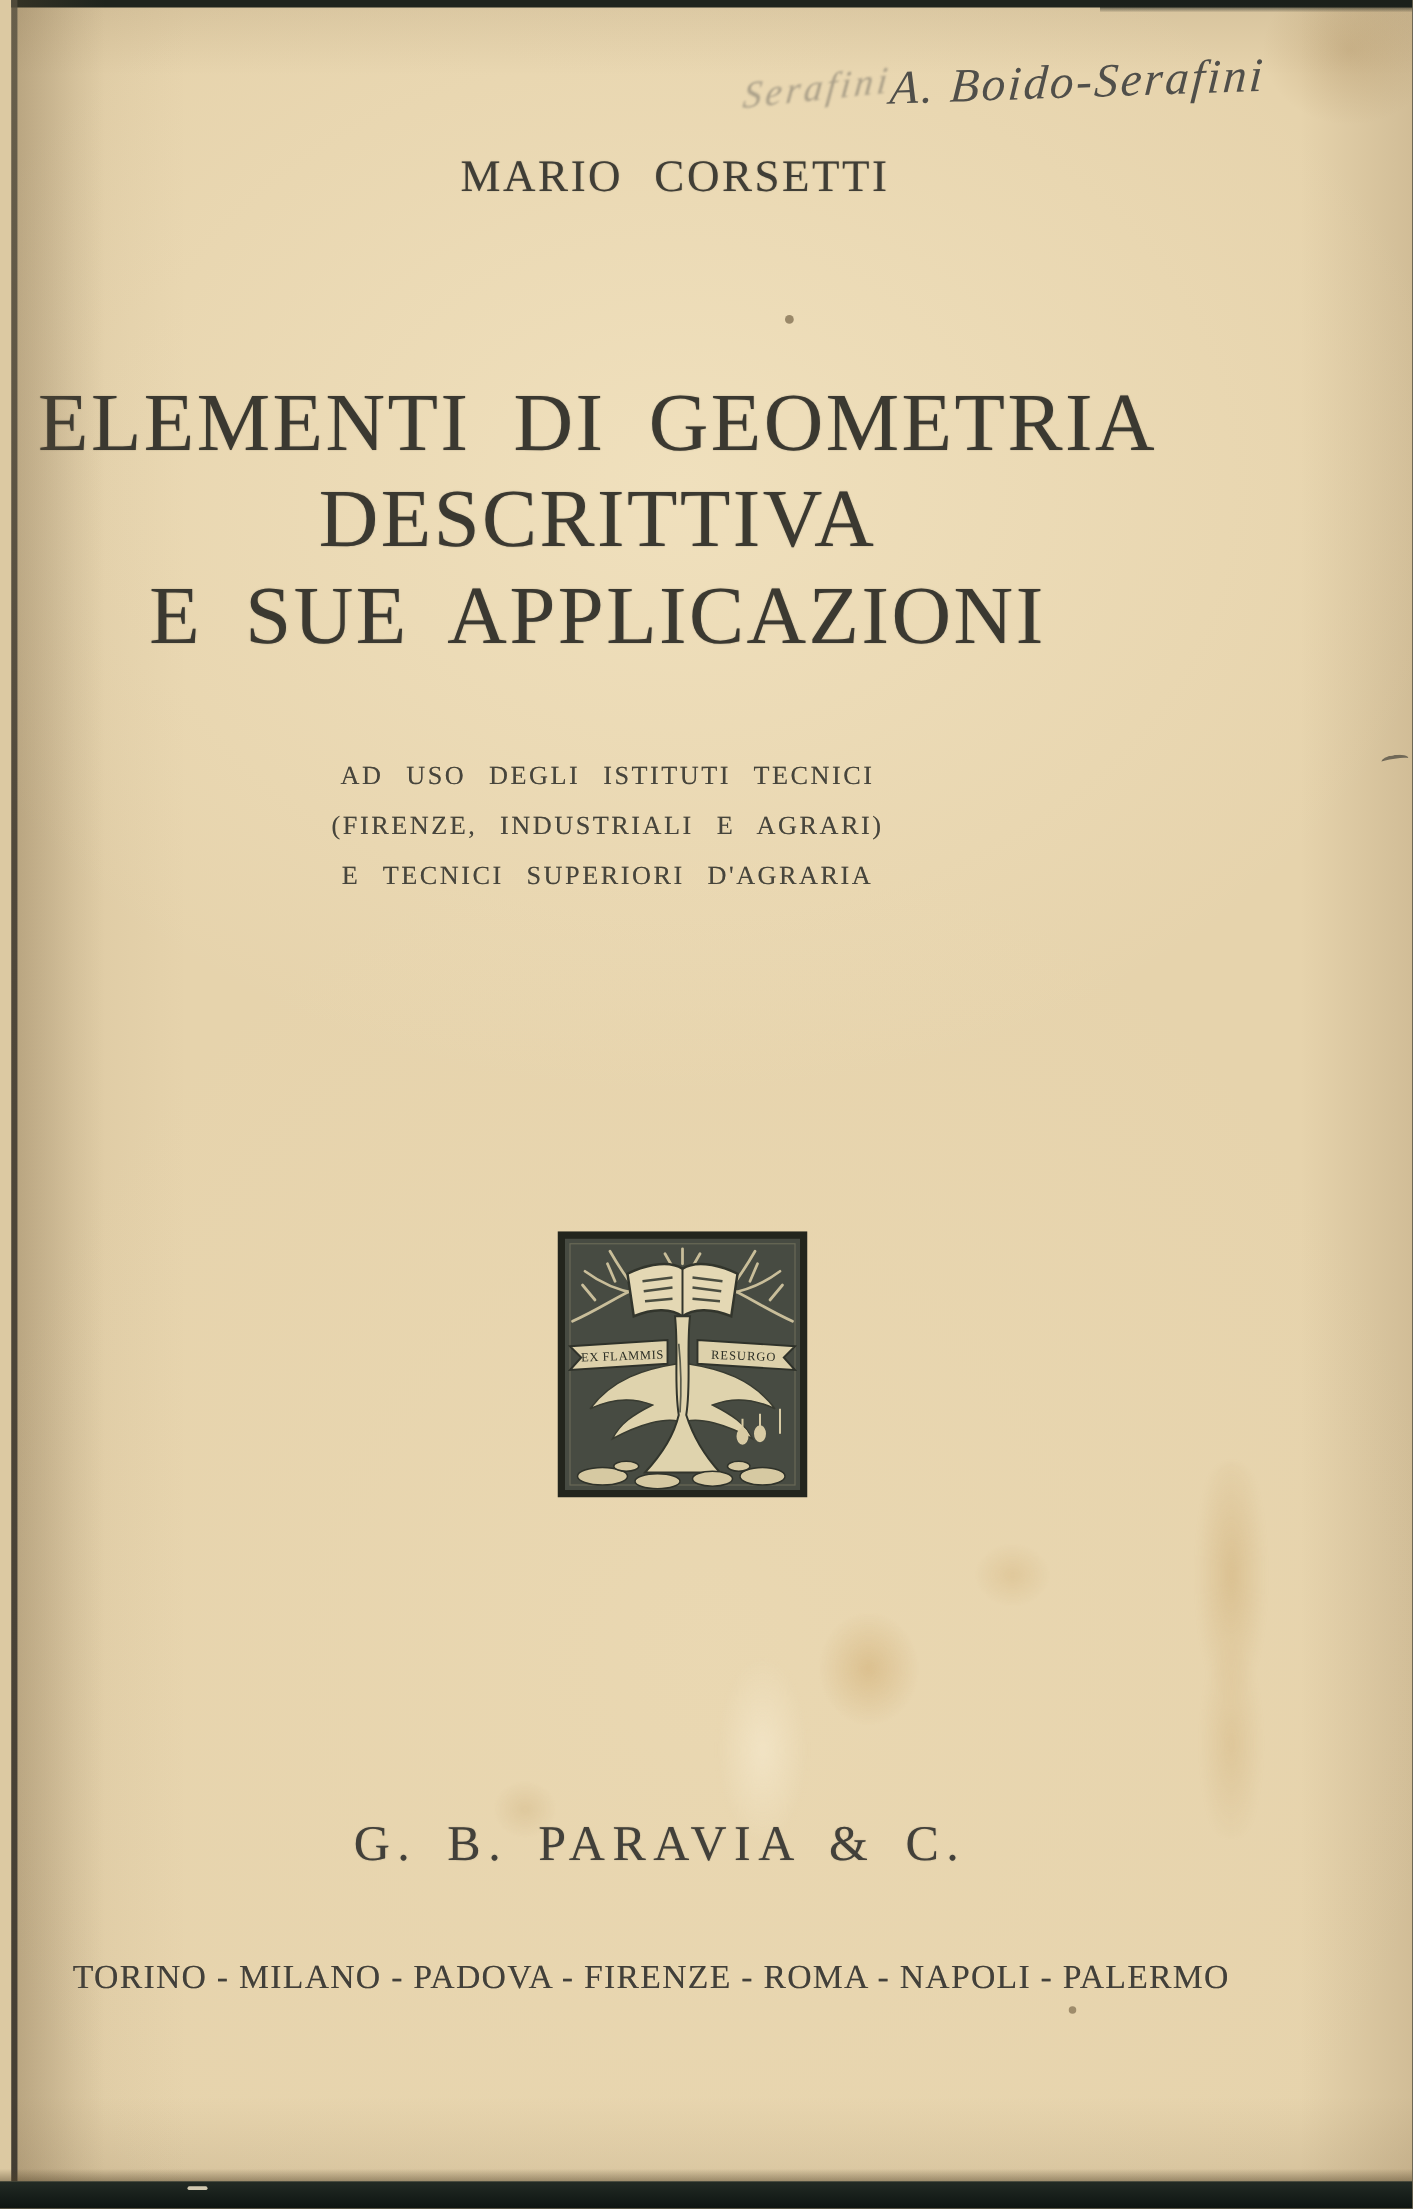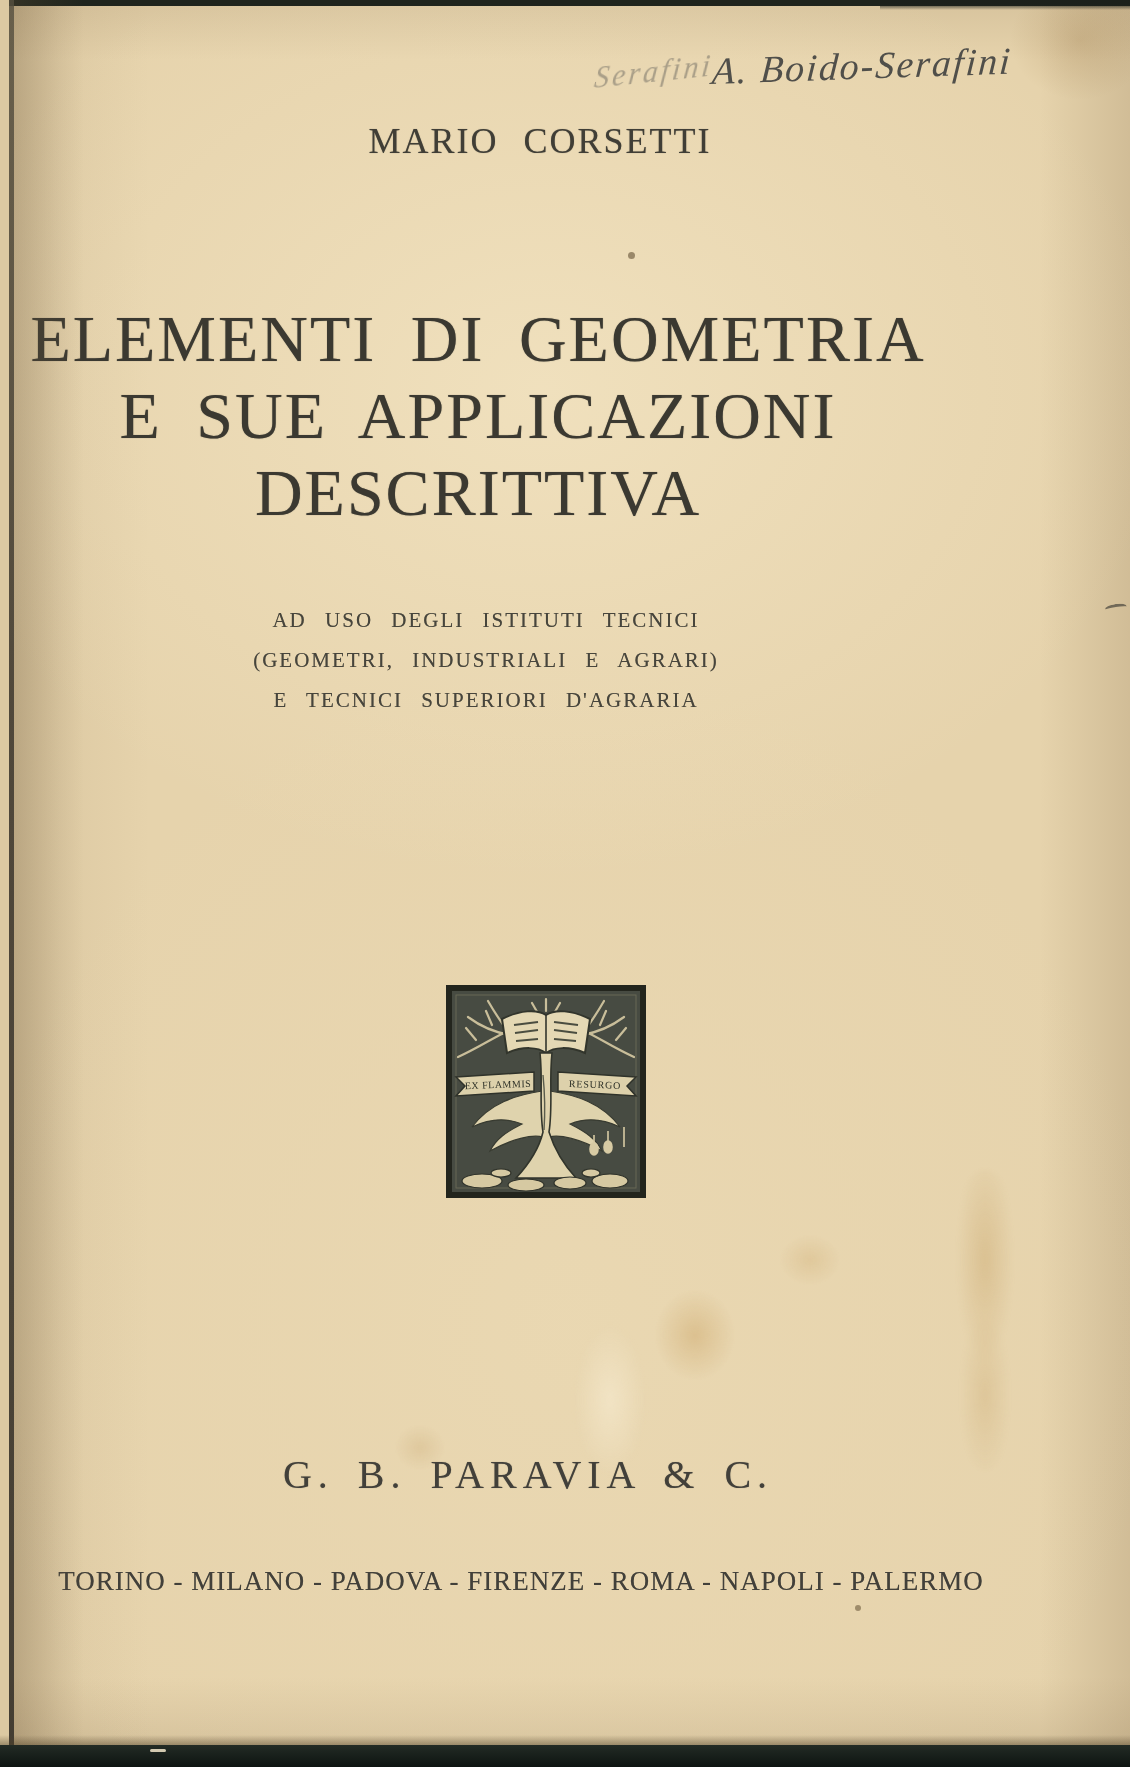--- a/index.html
+++ b/index.html
@@ -117,27 +117,27 @@
   <div class="stain speck-2"></div>
   <div class="pen-mark-edge"></div>
 
   <div class="inscription-pencil">Serafini</div>
   <div class="inscription-ink">A. Boido-Serafini</div>
 
   <div class="author">MARIO CORSETTI</div>
 
   <div class="title-block">
     <div class="title-line">ELEMENTI DI GEOMETRIA</div>
+    <div class="title-line">DESCRITTIVA</div>
     <div class="title-line">E SUE APPLICAZIONI</div>
-    <div class="title-line">DESCRITTIVA</div>
   </div>
 
   <div class="subtitle-block">
     <div class="subtitle-line">AD USO DEGLI ISTITUTI TECNICI</div>
-    <div class="subtitle-line">(GEOMETRI, INDUSTRIALI E AGRARI)</div>
+    <div class="subtitle-line">(FIRENZE, INDUSTRIALI E AGRARI)</div>
     <div class="subtitle-line">E TECNICI SUPERIORI D'AGRARIA</div>
   </div>
 
   <svg class="emblem" width="200" height="213" viewBox="0 0 200 213">
 
     <rect x="3" y="3" width="194" height="207" fill="#474b42" stroke="#23251d" stroke-width="6"></rect>
     <rect x="10" y="10" width="180" height="193" fill="none" stroke="#a79d7c" stroke-width="1" opacity="0.35"></rect>
 
     <g stroke="#d8cba4" stroke-width="2.2" fill="none" stroke-linecap="round" opacity="0.9">
       <path d="M12,72 C34,62 48,52 64,45"></path>

